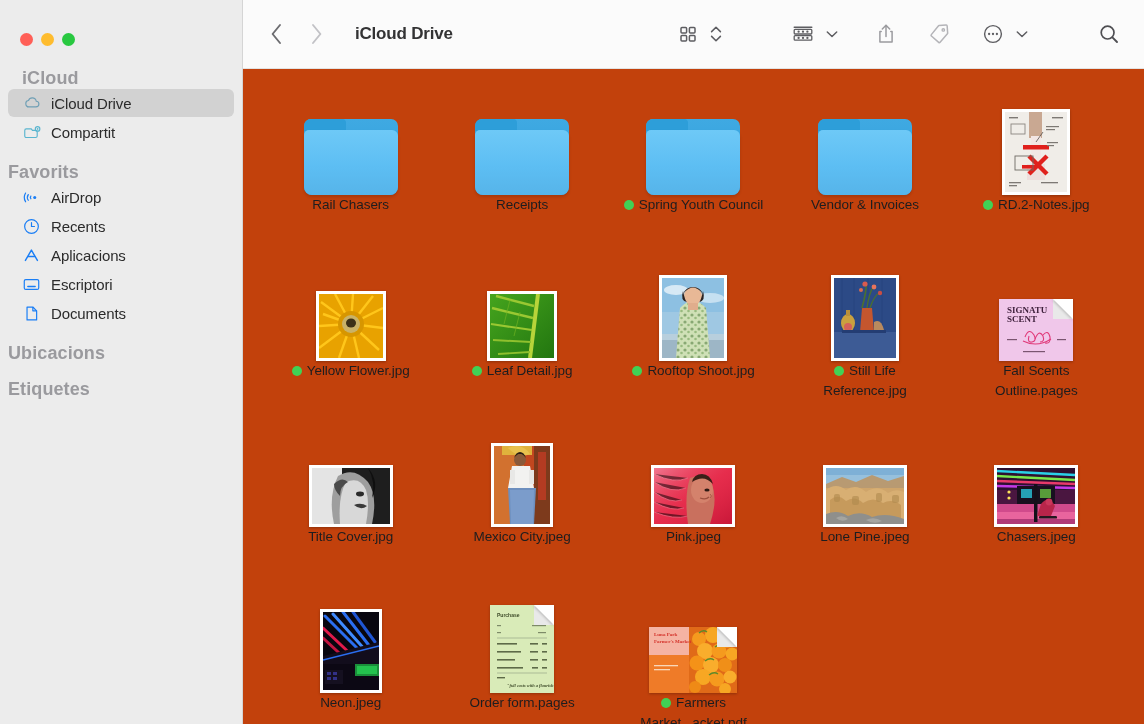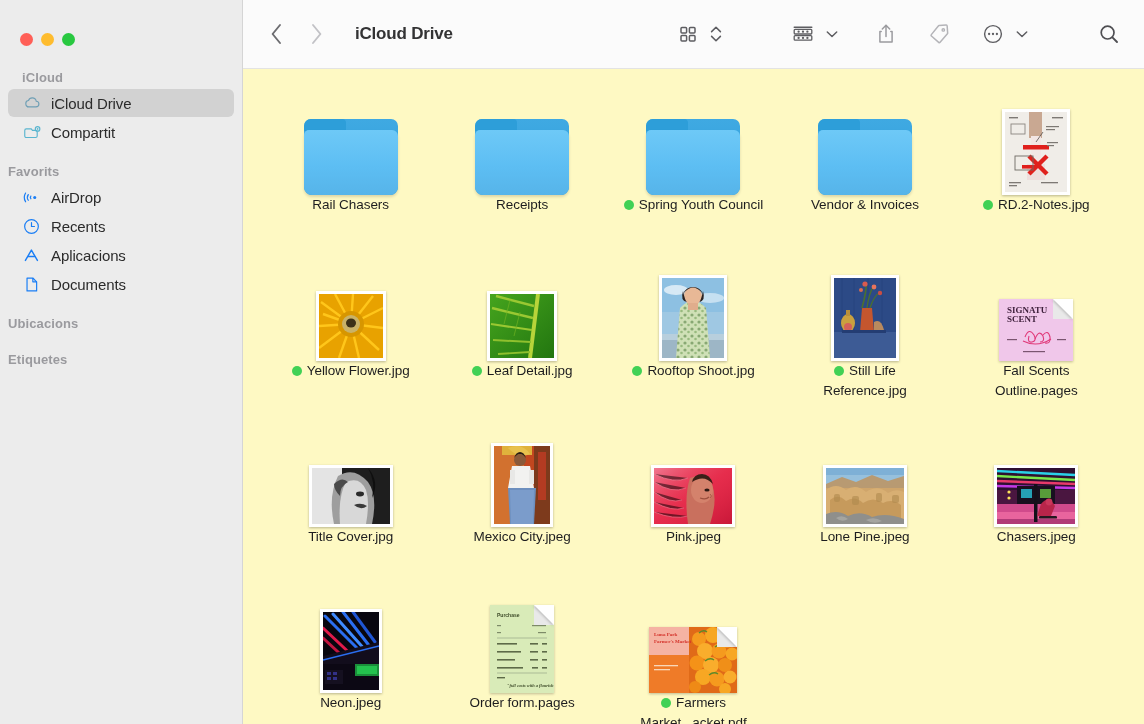--- a/index.html
+++ b/index.html
@@ -36,21 +36,21 @@
     gap: 8px;
     padding: 22px 0 0 20px;
     height: 56px;
   }
   .tl { width: 13px; height: 13px; border-radius: 50%; display: block; }
   .tl-red { background: #ff5f57; }
   .tl-yellow { background: #febc2e; }
   .tl-green { background: #28c840; }
 
   .sb-section {
-    font-size: 13px;
+    font-size: 18px;
     color: #9a9a9e;
     font-weight: 700;
     letter-spacing: 0.1px;
     padding: 0 0 4px 22px;
     margin-top: 12px;
     height: 20px;
     line-height: 20px;
   }
   .sb-section.tight { margin-top: 16px; padding-left: 8px; }
 
@@ -124,21 +124,21 @@
     cursor: default;
   }
   .tb-gap-lg { width: 58px; }
   .tb-gap-md { width: 26px; }
   .tb-gap-sm { width: 20px; }
 
   
   #content {
     flex: 1;
     overflow: hidden;
-    background: #fef9c3;
+    background: #c2410c;
     padding: 20px 0 0 0;
   }
   #grid {
     display: grid;
     grid-template-columns: repeat(5, 1fr);
     row-gap: 0px;
     padding: 0 22px;
   }
   .cell {
     height: 166px;
@@ -295,20 +295,29 @@
     <div class="sb-item">
       <span class="sb-icon">
         <svg width="19" height="19" viewBox="0 0 20 20">
           <path d="M3.6 15.2 9.9 4.3l6.3 10.9" fill="none" stroke="#1a7ef5" stroke-width="1.5" stroke-linecap="round" stroke-linejoin="round"></path>
           <path d="M6.6 11.1h6.6" fill="none" stroke="#1a7ef5" stroke-width="1.5" stroke-linecap="round"></path>
         </svg>
       </span>
       <span class="sb-label">Aplicacions</span>
     </div>
 
+    <div class="sb-item">
+      <span class="sb-icon">
+        <svg width="19" height="19" viewBox="0 0 20 20">
+          <rect x="2.4" y="4.8" width="15.2" height="10.4" rx="1.6" fill="none" stroke="#1a7ef5" stroke-width="1.25"></rect>
+          <rect x="5.4" y="11.3" width="9.2" height="1.7" rx="0.8" fill="#1a7ef5"></rect>
+        </svg>
+      </span>
+      <span class="sb-label">Escriptori</span>
+    </div>
 
     <div class="sb-item">
       <span class="sb-icon">
         <svg width="19" height="19" viewBox="0 0 20 20">
           <path d="M5.3 3.2h6.1l4 4v9.6H5.3z" fill="none" stroke="#1a7ef5" stroke-width="1.25" stroke-linejoin="round"></path>
           <path d="M11.4 3.2v4h4" fill="none" stroke="#1a7ef5" stroke-width="1.25" stroke-linejoin="round"></path>
         </svg>
       </span>
       <span class="sb-label">Documents</span>
     </div>

